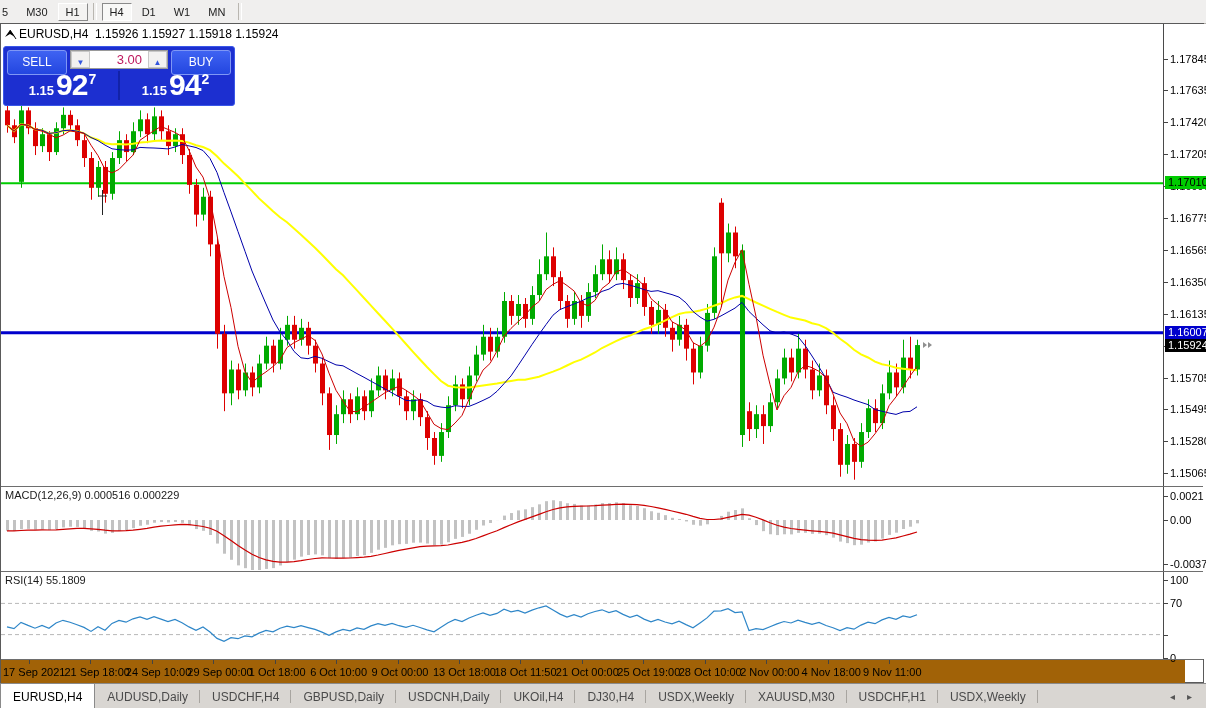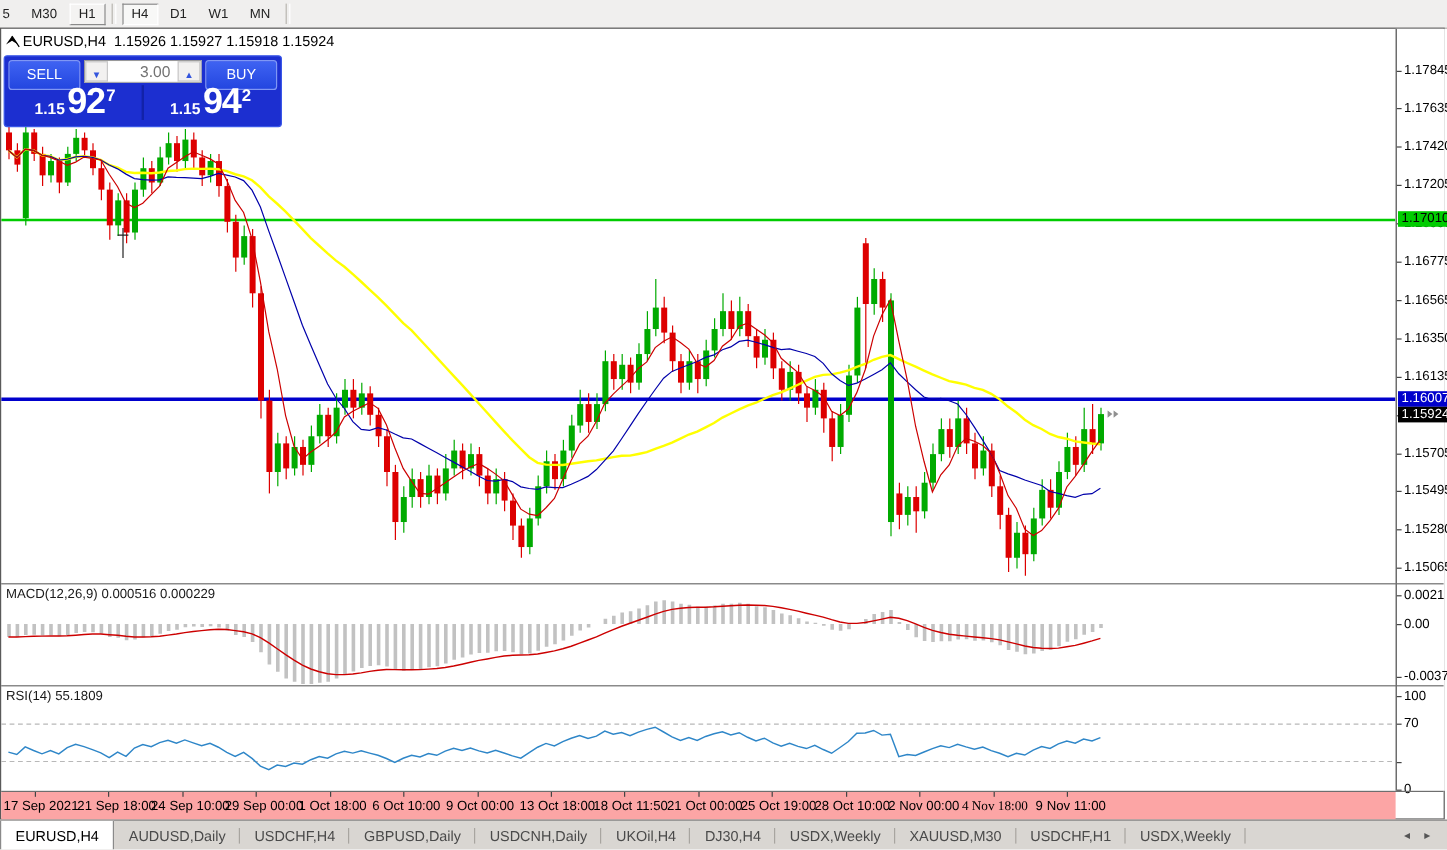--- a/index.html
+++ b/index.html
@@ -27,31 +27,31 @@
   
   #trade-panel{position:absolute;left:2px;top:22px;width:232px;height:60px;background:#1c2fd0;
                border:1px solid #3a57e8;border-radius:3px;z-index:7;padding:3px;box-sizing:border-box;}
   #trade-top{display:flex;height:19px;}
   .trade-btn{width:58px;height:23px;background:linear-gradient(#3f63f2,#2346e0);color:#fff;font-size:12px;
              text-align:center;line-height:22px;border:1px solid #7f97f5;border-radius:3px;cursor:pointer;}
   #vol-box{flex:1;margin:0 3px;background:#fff;border:1px solid #9a9a9a;display:flex;align-items:stretch;}
   .vol-arrow{width:17px;background:#f2f1f0;border:1px solid #c8c8c8;font-size:8px;color:#3355dd;
              text-align:center;line-height:21px;cursor:pointer;}
   #vol-input{flex:1;border:none;outline:none;font-size:13px;text-align:right;padding-right:6px;width:40px;
-             font-family:"Liberation Sans",sans-serif;color:#737373;}
+             font-family:"Liberation Sans",sans-serif;color:#be185d;}
   #trade-prices{display:flex;height:29px;margin-top:2px;}
   .price-cell{flex:1;color:#fff;display:flex;align-items:flex-end;justify-content:center;line-height:1;}
   .price-cell .small{font-size:13px;font-weight:bold;margin:0 2px 3px 0;}
   .price-cell .big{font-size:30px;font-weight:bold;letter-spacing:-1px;}
   .price-cell .sup{font-size:14px;font-weight:bold;margin:1px 0 14px 1px;}
   #price-divider{width:2px;background:#1222a8;}
   
   .ind-label{position:absolute;left:4px;top:2px;font-size:11px;color:#1a1a1a;z-index:6;white-space:nowrap;}
   
-  #time-axis{position:absolute;left:0;top:636px;width:1162px;height:23px;background:#fca5a5;}
+  #time-axis{position:absolute;left:0;top:636px;width:1162px;height:23px;background:#a16207;padding-left:22px;}
   .time-label{position:absolute;top:6px;font-size:11px;color:#000;white-space:nowrap;}
   .time-tick{position:absolute;top:0;width:0;height:4px;border-left:1px solid #444;}
   
   #tab-bar{position:absolute;left:0;top:683px;width:1206px;height:25px;background:#d9d6d2;
            border-top:1px solid #8a8a8a;display:flex;align-items:stretch;font-size:12px;color:#4a4a4a;}
   .tab{display:flex;align-items:center;padding:0 12px;white-space:nowrap;cursor:pointer;position:relative;}
   .tab.active{background:#fff;color:#000;border-right:1px solid #8a8a8a;border-left:1px solid #8a8a8a;margin-top:0;}
   .tab:not(.active):not(:last-child)::after{content:"";position:absolute;right:0;top:6px;height:13px;border-right:1px solid #a8a5a0;}
   #tab-scroll{margin-left:auto;display:flex;align-items:center;padding-right:8px;color:#555;font-size:10px;}
   #tab-scroll span{padding:0 6px;cursor:pointer;}
@@ -558,21 +558,21 @@
         <div class="time-label" style="left: 493.44px;">18 Oct 11:50</div>
         <div class="time-tick" style="left: 519.44px;"></div>
         <div class="time-label" style="left: 554.87px;">21 Oct 00:00</div>
         <div class="time-tick" style="left: 580.87px;"></div>
         <div class="time-label" style="left: 616.3px;">25 Oct 19:00</div>
         <div class="time-tick" style="left: 642.3px;"></div>
         <div class="time-label" style="left: 677.73px;">28 Oct 10:00</div>
         <div class="time-tick" style="left: 703.73px;"></div>
         <div class="time-label" style="left: 739.16px;">2 Nov 00:00</div>
         <div class="time-tick" style="left: 765.16px;"></div>
-        <div class="time-label" style="left: 800.59px; font-family: Liberation Serif, serif;">4 Nov 18:00</div>
+        <div class="time-label" style="left: 800.59px;">4 Nov 18:00</div>
         <div class="time-tick" style="left: 826.59px;"></div>
         <div class="time-label" style="left: 862.02px;">9 Nov 11:00</div>
         <div class="time-tick" style="left: 888.02px;"></div>
       </div>
 
     <div id="price-axis">
         <div class="tick-mark" style="top: 35px;"></div>
         <div class="tick-label" style="top: 29px;">1.17845</div>
         <div class="tick-mark" style="top: 66.2734px;"></div>
         <div class="tick-label" style="top: 60.2734px;">1.17635</div>

